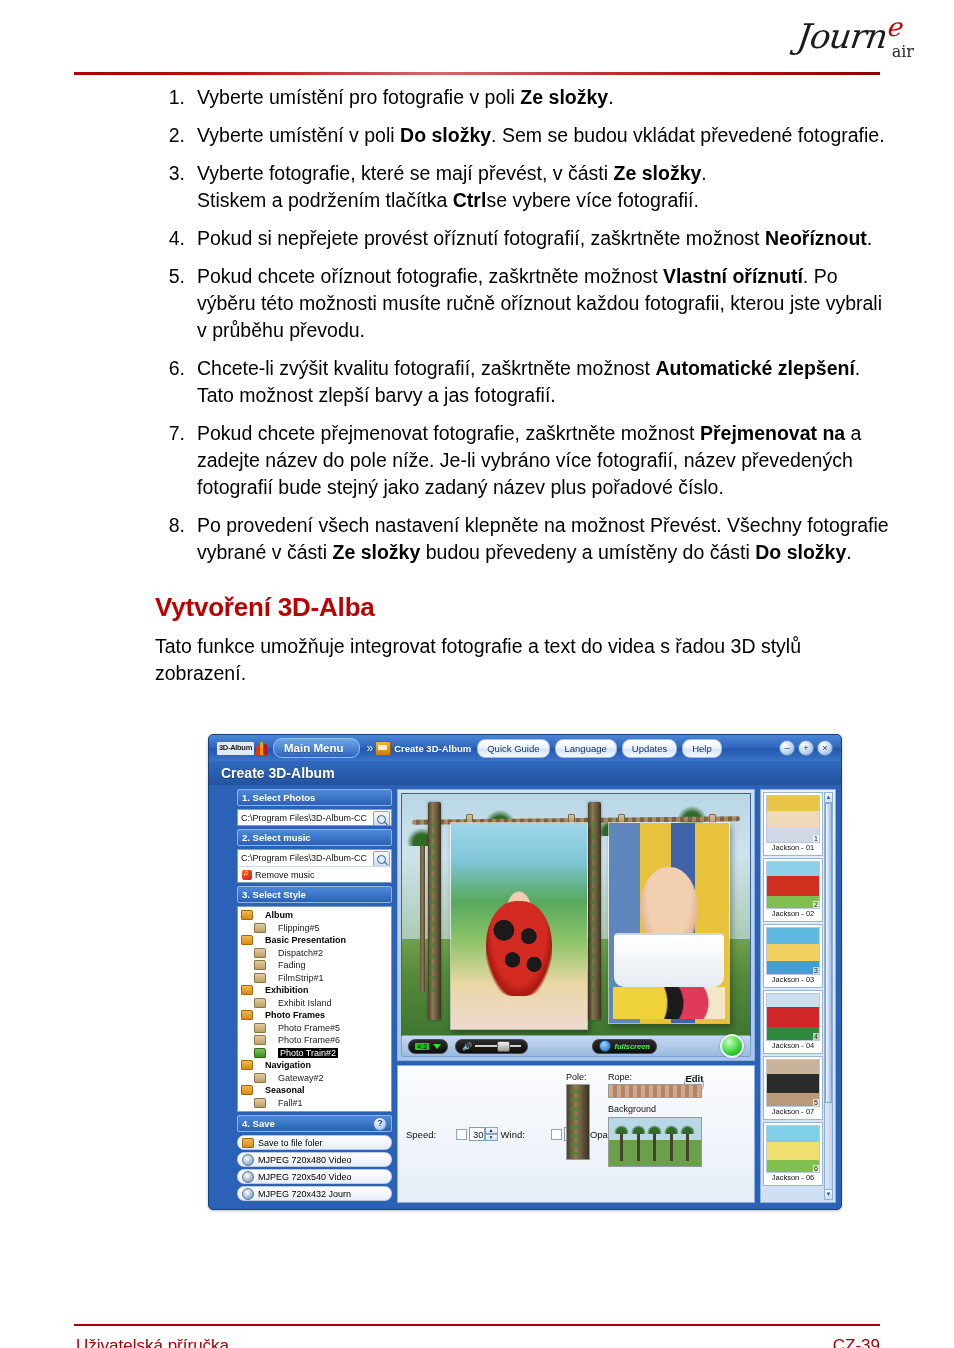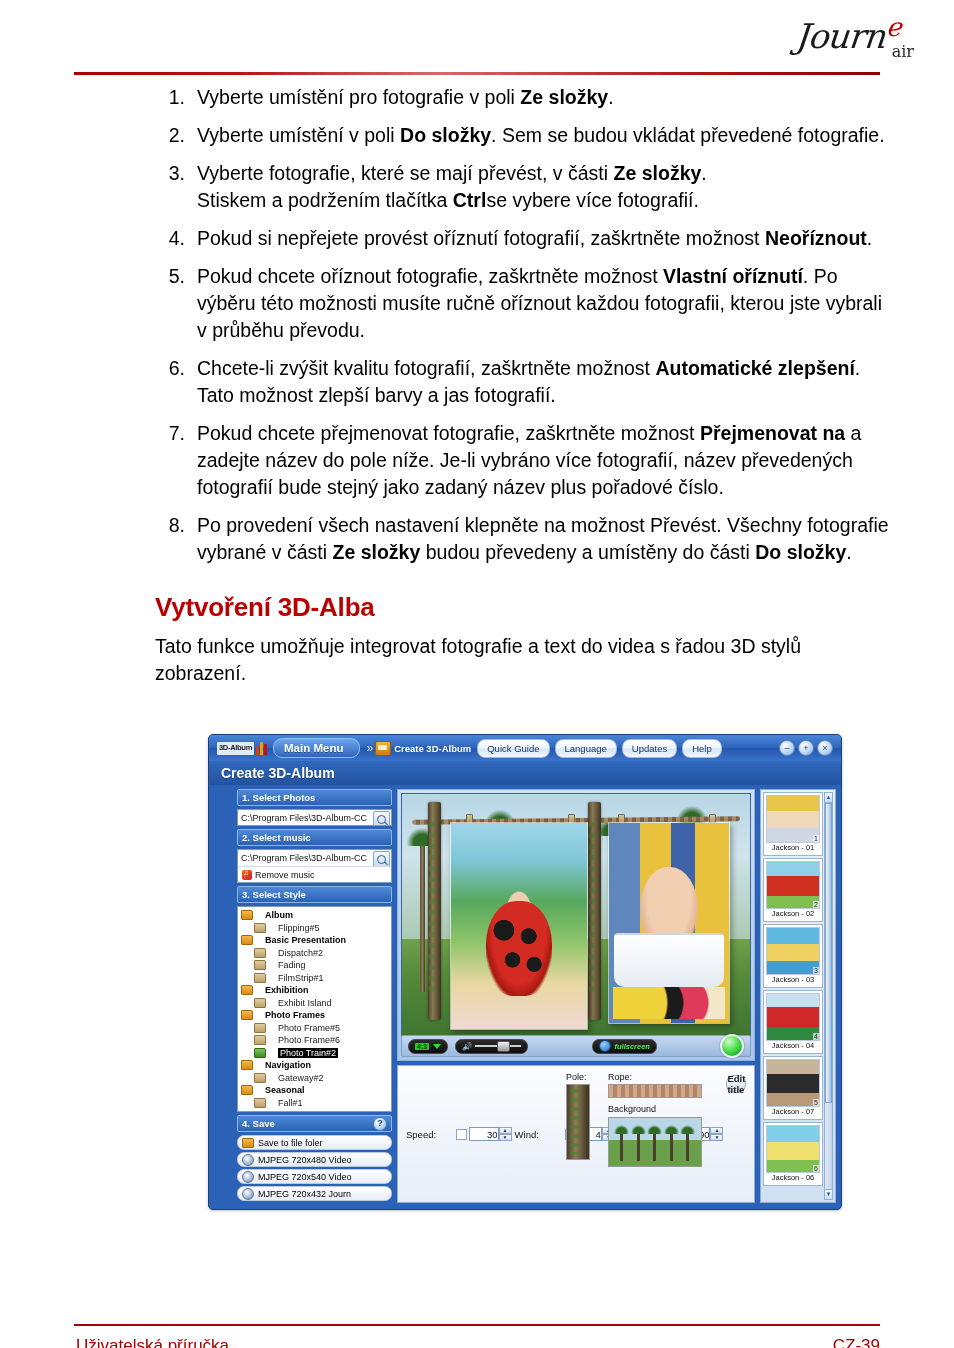--- a/index.html
+++ b/index.html
@@ -675,21 +675,21 @@
     line-height: 8px;
     text-align: center;
     color: #333;
   }
   .spin-input {
     flex: 1;
     height: 14px;
     background: #ffffff;
     border: 1px solid #7f9db9;
     font-size: 9.5px;
-    padding-left: 17px;
+    padding-left: 3px;
     box-sizing: border-box;
     display: flex;
     align-items: center;
   }
   .spin-arrows {
     width: 13px;
     height: 14px;
     display: flex;
     flex-direction: column;
     flex: none;

